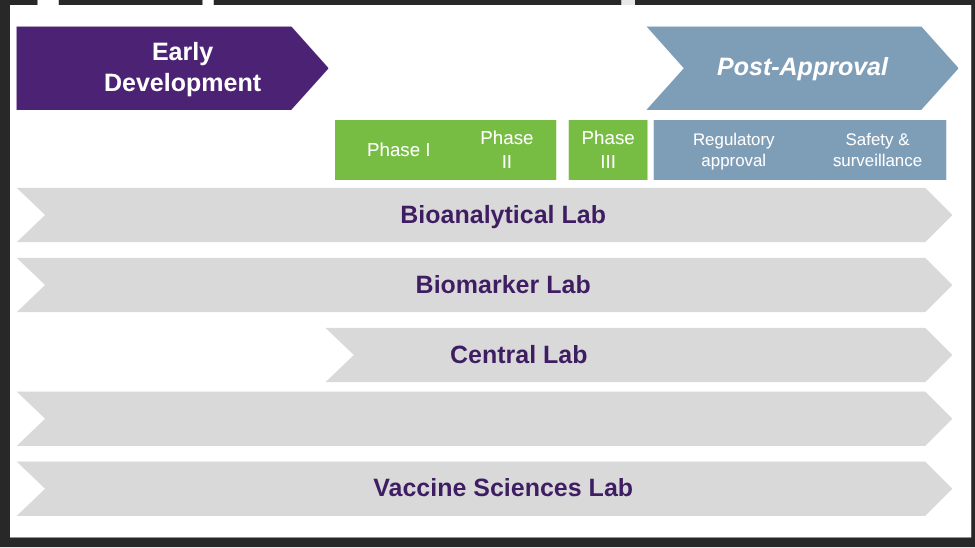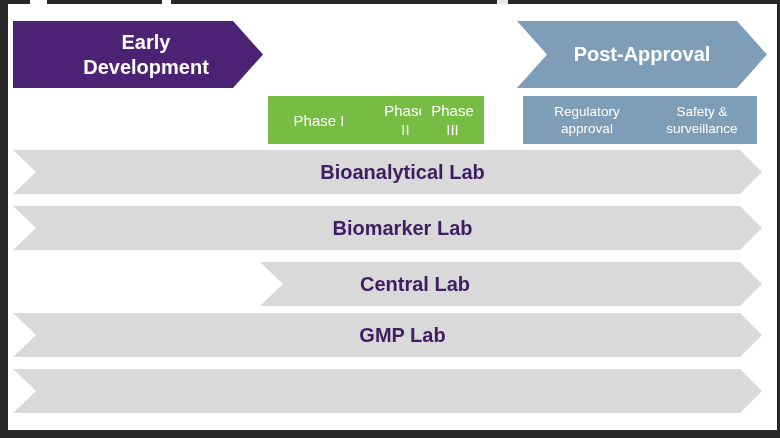--- a/index.html
+++ b/index.html
@@ -30,34 +30,34 @@
     position:absolute;top:21px;height:67px;
     display:flex;align-items:center;justify-content:center;
     color:#ffffff;font-weight:700;font-size:20px;line-height:25px;
     text-align:center;
   }
   .stage-first{clip-path:polygon(0 0, calc(100% - 30px) 0, 100% 50%, calc(100% - 30px) 100%, 0 100%);}
   .stage-chev{clip-path:polygon(0 0, calc(100% - 30px) 0, 100% 50%, calc(100% - 30px) 100%, 0 100%, 30px 50%);}
   .stage1{left:13px;width:250px;background:var(--c-purple);}
   .stage1 .stage-label{transform:translateX(8px);}
   .stage2{left:267px;width:246px;background:var(--c-green);}
-  .stage3{left:517px;width:250px;background:var(--c-blue);}
+  .stage3{left:517px;width:250px;background:var(--c-blue);font-style:italic;}
   .stage-label{max-width:170px;}
   .stage3 .stage-label{max-width:230px;}
 
   
   .sub{
     position:absolute;top:96px;height:48px;
     display:flex;align-items:center;justify-content:center;
     color:#ffffff;text-align:center;
   }
   .sub-preclinical{left:13px;width:240px;background:var(--c-purple);font-size:16px;}
   .sub-phase1{left:268px;width:102px;background:var(--c-green);font-size:15px;}
   .sub-phase2{left:366px;width:79px;background:var(--c-green);font-size:15px;}
-  .sub-phase3{left:421px;width:63px;background:var(--c-green);font-size:15px;}
+  .sub-phase3{left:455px;width:63px;background:var(--c-green);font-size:15px;}
   .sub-phase2 .sub-label,.sub-phase3 .sub-label{max-width:50px;line-height:19px;}
   .sub-reg{left:523px;width:128px;background:var(--c-blue);font-size:13.5px;line-height:17px;}
   .sub-reg .sub-label{max-width:84px;}
   .sub-safety{left:647px;width:110px;background:var(--c-blue);font-size:13.5px;line-height:17px;}
   .sub-safety .sub-label{max-width:92px;}
 
   
   .lab{
     position:absolute;height:44px;background:var(--c-gray);
     clip-path:polygon(0 0, calc(100% - 22px) 0, 100% 50%, calc(100% - 22px) 100%, 0 100%, 23px 50%);
@@ -110,17 +110,17 @@
   <div class="lab row1"></div>
   <div class="lab-label row1">Bioanalytical Lab</div>
 
   <div class="lab row2"></div>
   <div class="lab-label row2">Biomarker Lab</div>
 
   <div class="lab central row3"></div>
   <div class="lab-label central row3">Central Lab</div>
 
   <div class="lab row4"></div>
-  <div class="lab-label row4">GMP Lab</div>
 
   <div class="lab row5"></div>
+  <div class="lab-label row5">Vaccine Sciences Lab</div>
 
 </div>
 
 </body></html>

